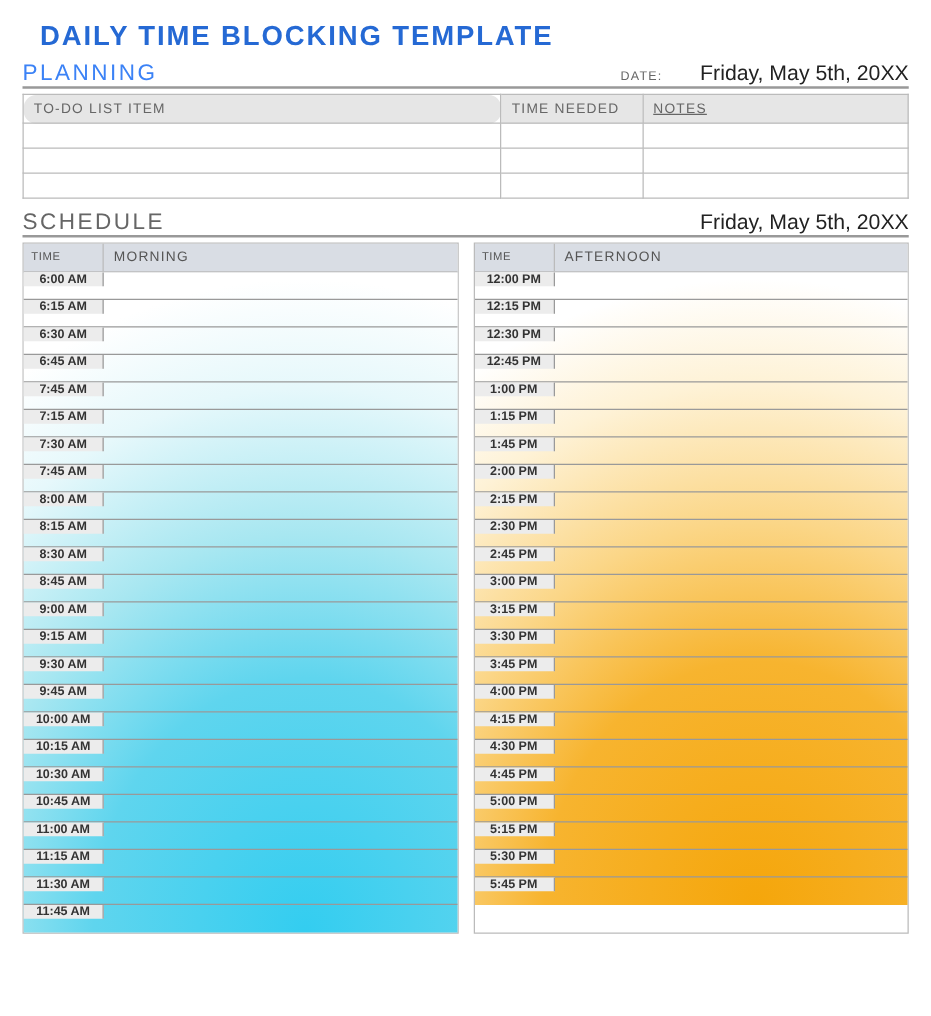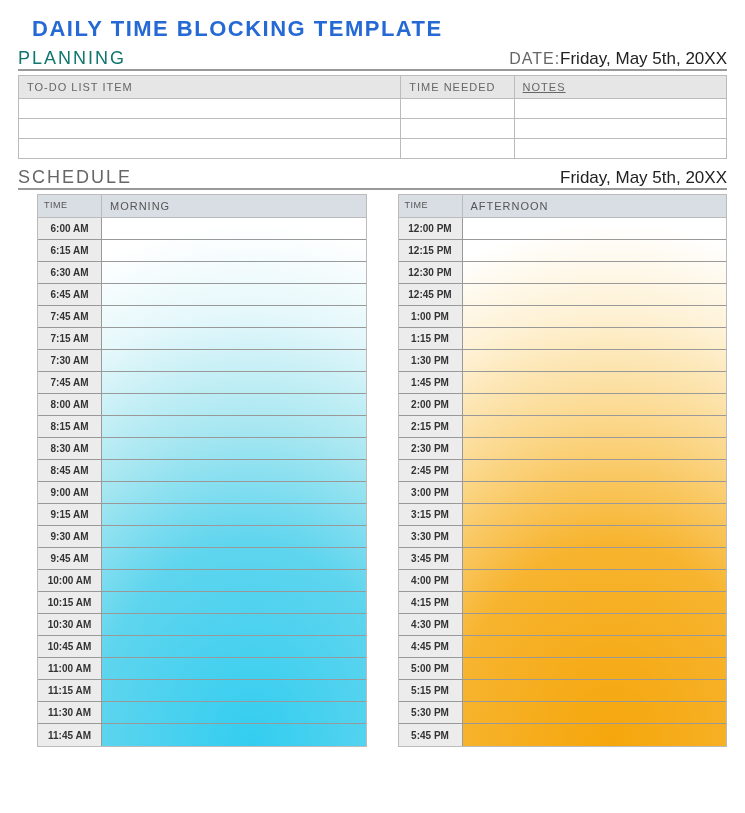--- a/index.html
+++ b/index.html
@@ -18,29 +18,30 @@
       margin-left: 14px;
     }
     .planning-header {
       display: flex;
       align-items: baseline;
       border-bottom: 2px solid #999;
       margin-bottom: 4px;
     }
     .planning-label {
       flex: 1;
-      color: #0f766e;
+      color: #3b82f6;
       font-size: 18px;
       letter-spacing: 2px;
       font-weight: 400;
     }
     .date-label {
       color: #666;
-      font-size: 16px;
+      font-size: 10px;
       letter-spacing: 1px;
+      margin-right: 30px;
     }
     .date-value {
       color: #222;
       font-size: 17px;
       font-weight: 400;
     }
     
     .plan-table {
       width: 100%;
       border-collapse: collapse;
@@ -56,21 +57,21 @@
       text-align: left;
       padding: 5px 8px;
       border: 1px solid #bbb;
     }
     .plan-table td {
       border: 1px solid #bbb;
       height: 20px;
       padding: 0 6px;
       font-size: 12px;
     }
-    .plan-table .col-item { width: 54%; }
+    .plan-table .col-item { width: 54%; border-radius: 10px; }
     .plan-table .col-time { width: 16%; }
     .plan-table .col-notes { width: 30%; text-decoration: underline; }
     
     .schedule-header {
       display: flex;
       align-items: baseline;
       border-bottom: 2px solid #999;
       margin-bottom: 4px;
     }
     .schedule-label {
@@ -87,21 +88,20 @@
     }
     
     .schedule-cols {
       display: flex;
       gap: 12px;
     }
     .sched-col {
       flex: 1;
       border: 1px solid #bbb;
       position: relative;
-      margin-left: 19px;
     }
     .sched-col-header {
       display: flex;
       background: #d9dde4;
       border-bottom: 1px solid #bbb;
     }
     .sched-time-hdr {
       width: 64px;
       font-size: 9px;
       letter-spacing: 0.5px;
@@ -129,20 +129,21 @@
     }
     .sched-gradient.afternoon {
       background: radial-gradient(ellipse 140% 110% at 65% 100%, #f5a60b 0%, #f7b42f 35%, #fbd687 55%, #fef2d6 75%, #ffffff 90%);
     }
     .sched-row {
       display: flex;
       height: 22px;
       border-bottom: 1px solid #999;
       position: relative;
       z-index: 1;
+      flex-direction: column;
     }
     .sched-row:last-child { border-bottom: none; }
     .sched-time-cell {
       width: 64px;
       background: #ececec;
       border-right: 1px solid #999;
       font-size: 10px;
       color: #333;
       font-weight: 600;
       display: flex;
@@ -334,24 +335,20 @@
           </div>
           <div class="sched-row">
             <div class="sched-time-cell">1:00 PM</div>
             <div class="sched-entry-cell"></div>
           </div>
           <div class="sched-row">
             <div class="sched-time-cell">1:15 PM</div>
             <div class="sched-entry-cell"></div>
           </div>
           <div class="sched-row">
-            <div class="sched-time-cell">1:30 PM</div>
-            <div class="sched-entry-cell"></div>
-          </div>
-          <div class="sched-row">
             <div class="sched-time-cell">1:45 PM</div>
             <div class="sched-entry-cell"></div>
           </div>
           <div class="sched-row">
             <div class="sched-time-cell">2:00 PM</div>
             <div class="sched-entry-cell"></div>
           </div>
           <div class="sched-row">
             <div class="sched-time-cell">2:15 PM</div>
             <div class="sched-entry-cell"></div>

